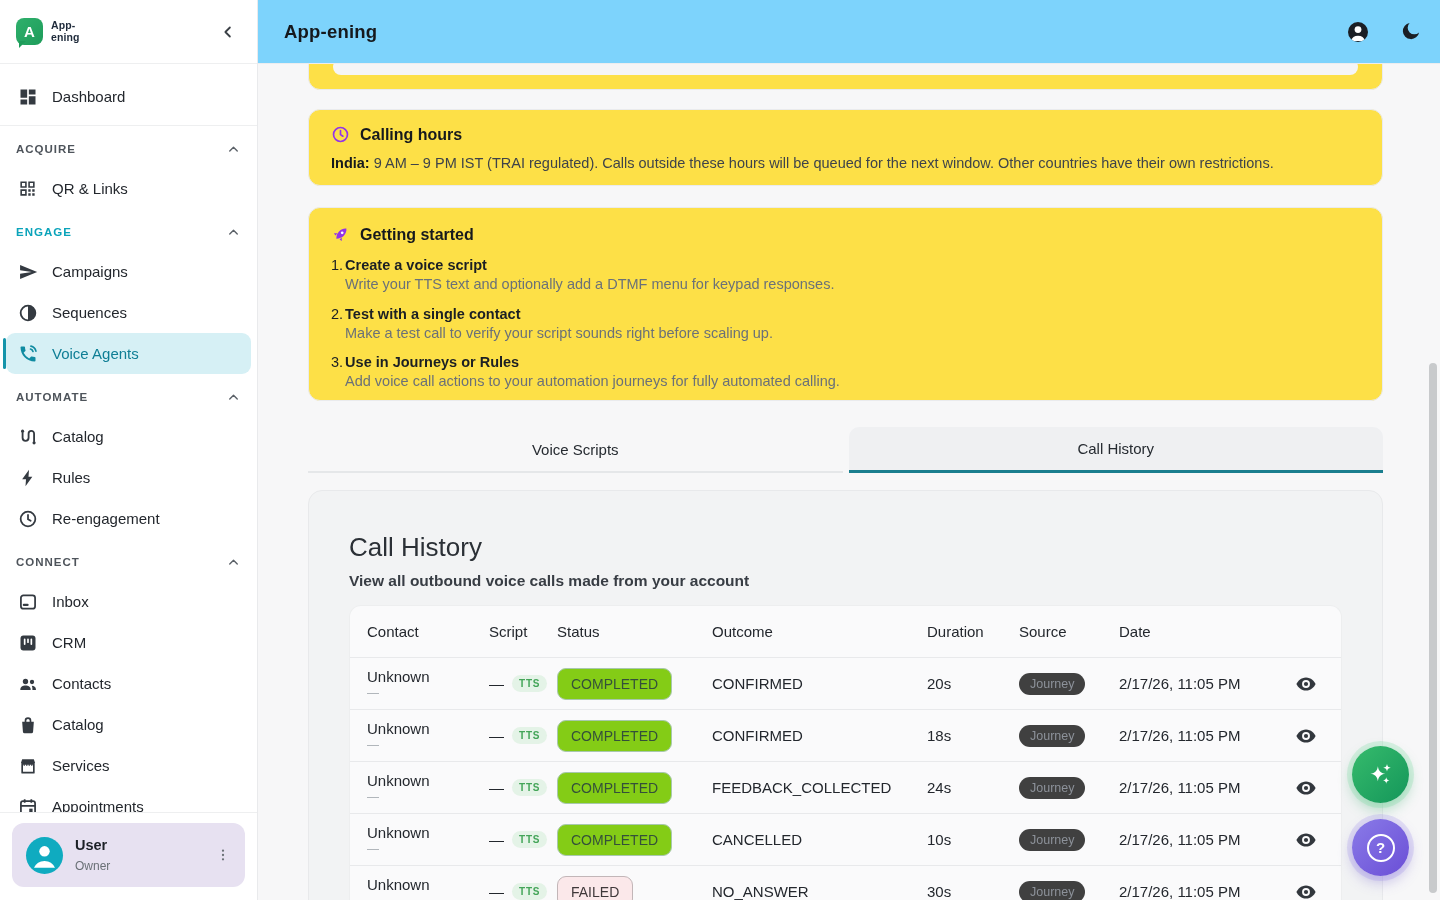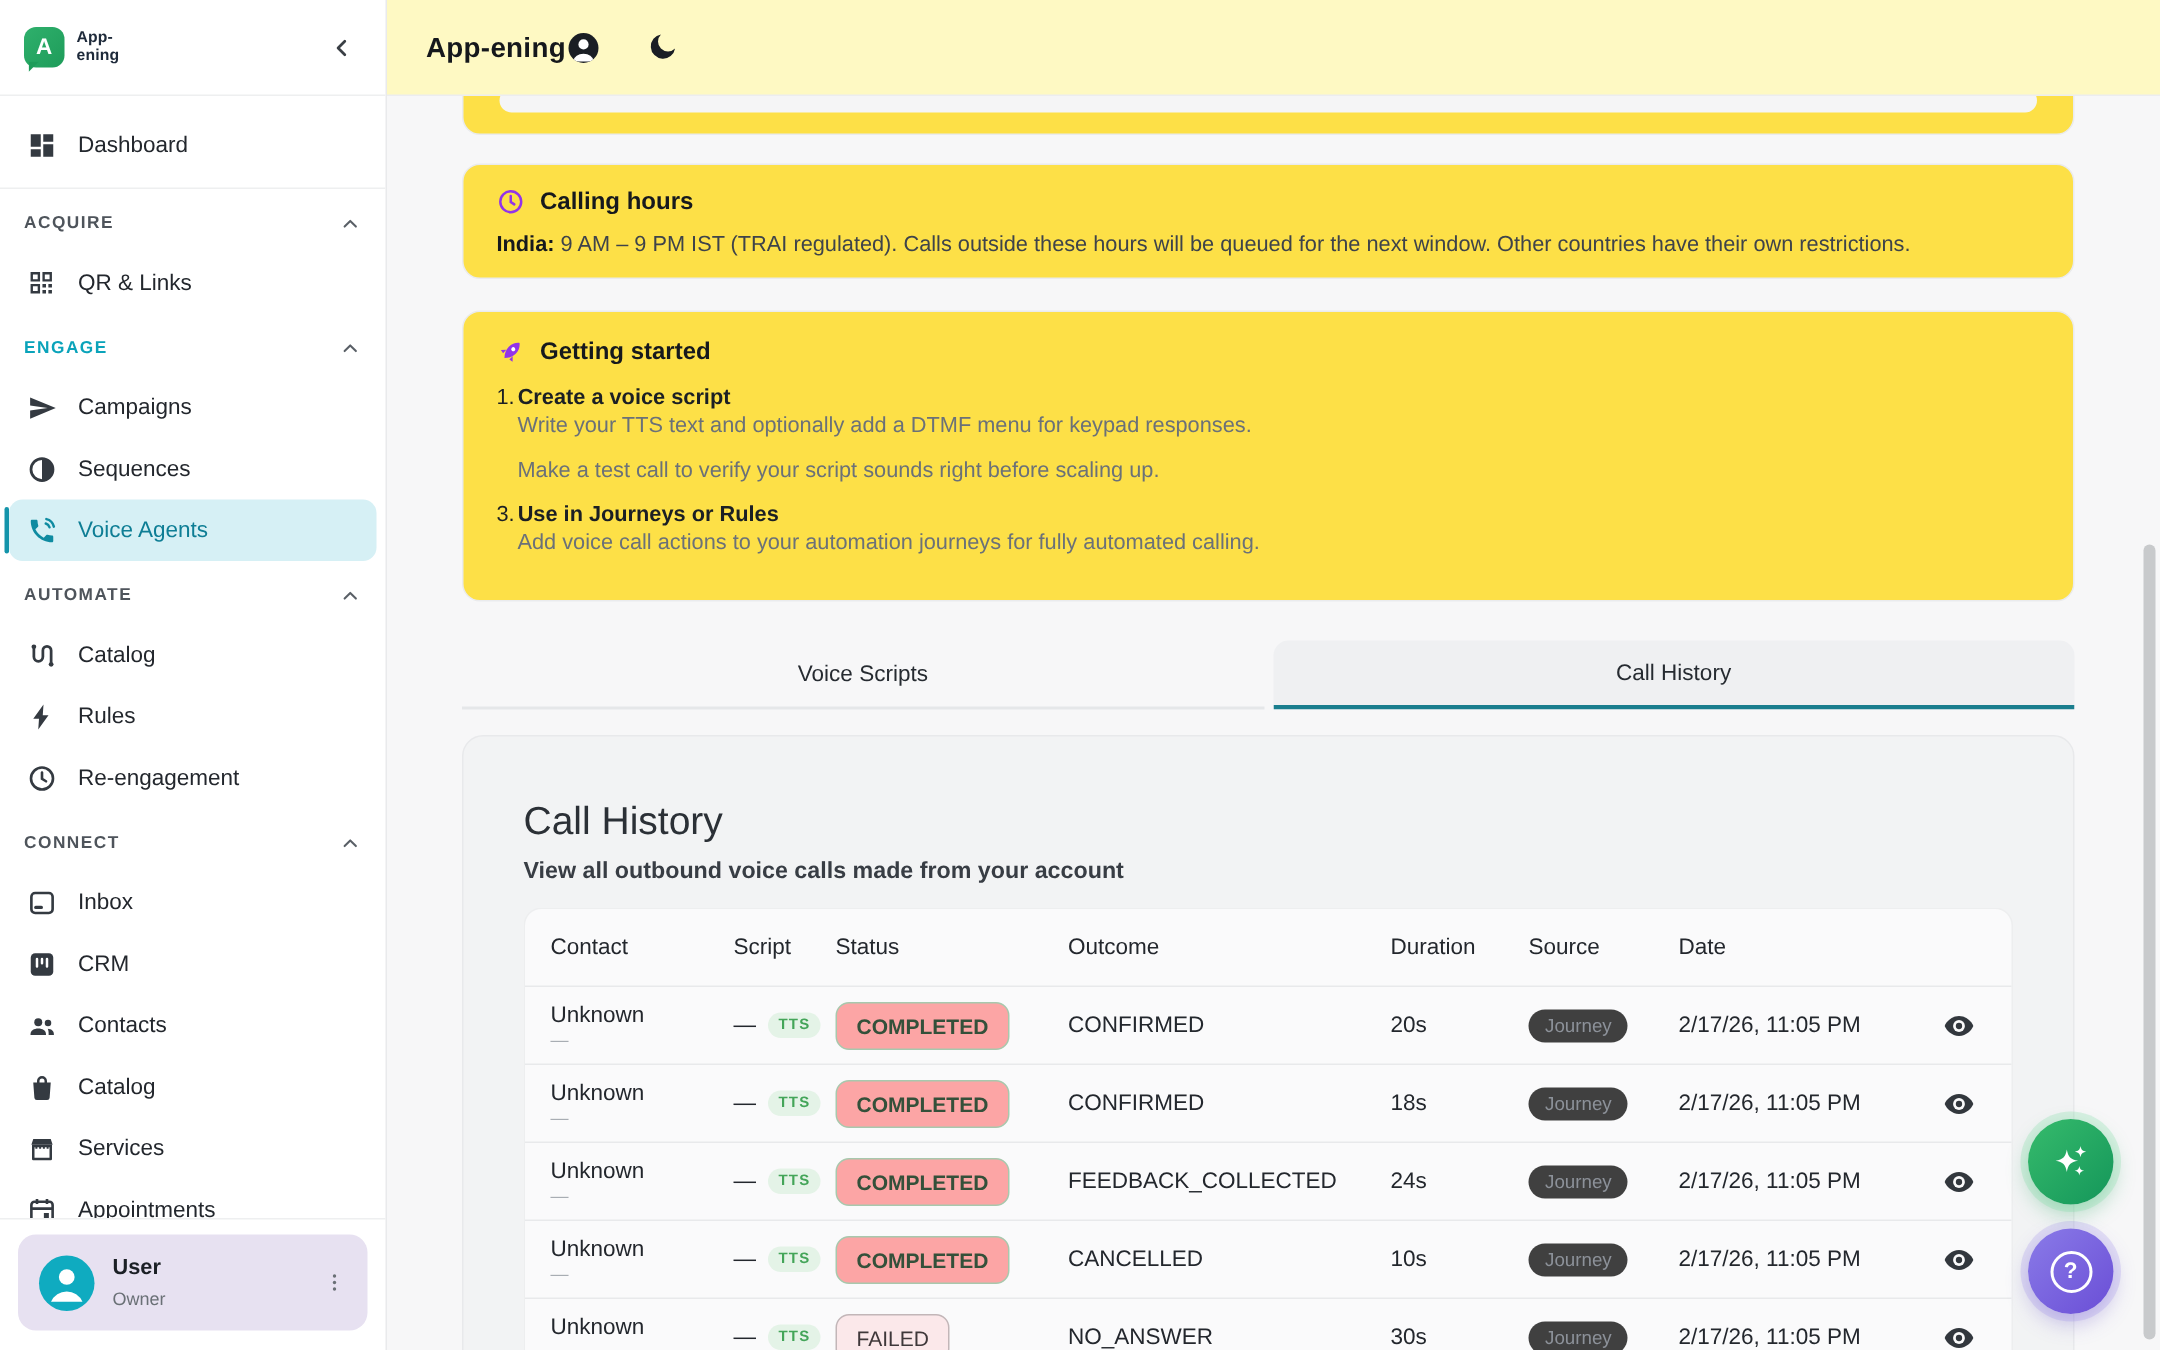--- a/index.html
+++ b/index.html
@@ -42,22 +42,22 @@
   .user-card { background:#E7E1F1; border-radius:12px; height:64px; display:flex; align-items:center;
     gap:12px; padding:0 12px 0 14px; position:relative; cursor:pointer;}
   .user-avatar { width:37px; height:37px; border-radius:50%; background:#0FABC0; overflow:hidden;
     display:flex; align-items:center; justify-content:center; flex:0 0 37px;}
   .user-meta { flex:1; }
   .user-name { font-size:14.5px; font-weight:700; color:#1C2026; }
   .user-role { font-size:12px; color:#6A7076; margin-top:6px; }
   .dots-btn { width:20px; height:28px; display:flex; align-items:center; justify-content:center; cursor:pointer; }
 
   
-  .topbar { position:absolute; left:258px; right:0; top:0; height:64px; background:#fef9c3;
-    border-bottom:1px solid #ECEDEF; display:flex; align-items:center; padding:0 16px 0 26px; z-index:4;}
+  .topbar { position:absolute; left:258px; right:0; top:0; height:64px; background:#7dd3fc;
+    border-bottom:1px solid #ECEDEF; display:flex; align-items:center; justify-content:space-between; padding:0 16px 0 26px; z-index:4;}
   .topbar-title { font-size:18.5px; font-weight:700; color:#15181C; letter-spacing:.2px; }
   .topbar-icons { display:flex; align-items:center; gap:30px; }
   .tb-icon { width:24px; height:24px; color:#1A1E24; cursor:pointer; }
 
   
   .content { position:absolute; left:258px; right:0; top:64px; bottom:0; overflow:hidden; }
   .card-x { position:absolute; left:50px; right:57px; background:#fde047; border:1px solid #EAEBED; border-radius:12px; }
 
   .peek-card { top:-14px; height:40px; }
   .peek-inner { margin:8px 24px 0; height:16px; background:#F5F5F6; border-radius:8px; }
@@ -90,21 +90,21 @@
   .trow { display:grid; grid-template-columns:122px 68px 155px 215px 92px 100px 151px 1fr;
     padding-left:17px; align-items:center; height:52px; border-top:1px solid #E8E9EB; }
   .trow.thead { height:51px; border-top:none; font-size:14.5px; font-weight:500; color:#23272D; }
   .cell { font-size:15px; color:#23272D; }
   .c-contact { display:flex; flex-direction:column; justify-content:center; }
   .c-contact .sub { font-size:12px; color:#A8ADB3; margin-top:1px; }
   .c-script { display:flex; align-items:center; gap:8px; }
   .tts-badge { font-size:10px; font-weight:700; letter-spacing:.8px; color:#44A559; background:#E4F3E7;
     padding:3px 7px; border-radius:9px; }
   .st { display:inline-block; font-size:14px; padding:7px 13px; border-radius:9px; border:1.5px solid; }
-  .st.completed { background:#fca5a5; border-color:#A8C8AD; color:#34503A;font-weight:bold; }
+  .st.completed { background:#84cc16; border-color:#A8C8AD; color:#34503A; }
   .st.failed { background:#FBE8EA; border-color:#C2B6B8; color:#3F383A; }
   .src-badge { display:inline-block; font-size:12.5px; color:#8C9199; background:#404040;
     padding:4px 11px; border-radius:999px; }
   .c-actions { display:flex; justify-content:center; }
   .eye-btn { width:26px; height:26px; display:flex; align-items:center; justify-content:center; color:#32373D; cursor:pointer; }
 
   
   .fab { position:absolute; width:57px; height:57px; border-radius:50%; display:flex; align-items:center;
     justify-content:center; cursor:pointer; z-index:10; }
   .fab-green { left:1352px; top:746px; background:linear-gradient(135deg,#36BB6C,#14965A);
@@ -391,20 +391,21 @@
           </svg>
       </span>
       <span class="card-title">Getting started</span>
     </div>
     <div class="steps">
       <div class="step">
         <div class="step-title"><span class="step-num">1.</span><span>Create a voice script</span></div>
         <div class="step-desc">Write your TTS text and optionally add a DTMF menu for keypad responses.</div>
       </div>
       <div class="step">
+        <div class="step-title"><span class="step-num">2.</span><span>Test with a single contact</span></div>
         <div class="step-desc">Make a test call to verify your script sounds right before scaling up.</div>
       </div>
       <div class="step">
         <div class="step-title"><span class="step-num">3.</span><span>Use in Journeys or Rules</span></div>
         <div class="step-desc">Add voice call actions to your automation journeys for fully automated calling.</div>
       </div>
     </div>
   </section>
 
   <div class="tabs">

